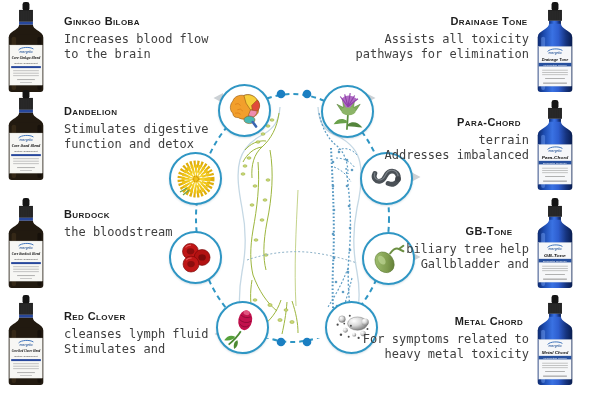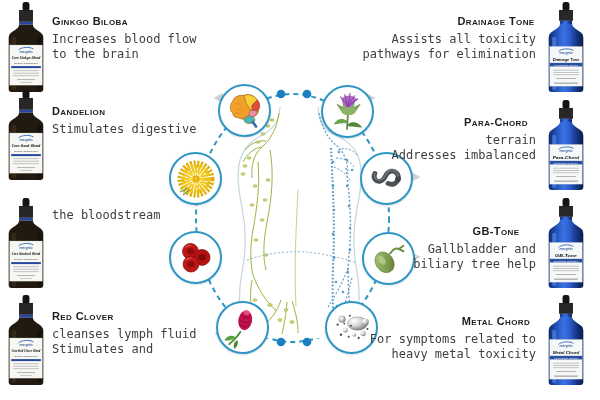--- a/index.html
+++ b/index.html
@@ -1,23 +1,23 @@
 <!DOCTYPE html>
 <html><head>
 <meta charset="utf-8">
 <style>
   html,body{margin:0;padding:0;background:#fff;}
   #stage{position:relative;width:600px;height:400px;background:#fff;overflow:hidden;
          font-family:"Liberation Sans",sans-serif;}
   .underlay{position:absolute;left:0;top:0;z-index:1;}
   .row{position:absolute;display:flex;z-index:3;}
   .lrow{left:4px;width:215px;}
-  .rrow{left:342px;width:246px;justify-content:space-between;}
+  .rrow{left:335px;width:246px;justify-content:flex-start;}
   .bottle{flex:0 0 44px;}
-  .ltext{margin-left:4px;padding-top:var(--pt);}
+  .ltext{margin-left:16px;padding-top:var(--pt);}
   .rtext{width:194px;text-align:right;padding-top:var(--pt);}
   .rbottle{margin-left:4px;}
   .title{font-size:11px;line-height:13px;font-weight:bold;font-variant:small-caps;
          letter-spacing:.4px;color:#1d1d1d;margin:0 0 4px 0;white-space:nowrap;}
   .rtitlebox{width:80px;margin-left:auto;text-align:center;white-space:nowrap;}
   .desc{font-family:"DejaVu Sans Mono",monospace;font-size:12px;line-height:14.5px;
         color:#3f3f3f;white-space:nowrap;}
   .node{position:absolute;width:49px;height:49px;border:2.5px solid #2f96c4;border-radius:50%;
         background:#fff;z-index:2;display:flex;align-items:center;justify-content:center;
         box-shadow:0 1px 2px rgba(40,90,120,.18);}
@@ -309,20 +309,21 @@
           <rect x="9" y="69" width="26" height=".9"></rect>
           <rect x="9" y="71.5" width="26" height=".9"></rect>
           <rect x="9" y="74" width="26" height=".9"></rect>
           <rect x="13" y="78" width="18" height=".9" fill="#a8a8a8"></rect>
           <rect x="16" y="81" width="12" height=".8"></rect>
         </g>
     </svg>
     <div class="ltext">
       <div class="title">Dandelion</div>
       <div class="desc">Stimulates digestive</div>
+      <div class="desc">function and detox</div>
     </div>
   </div>
 
   <div class="row lrow" style="top:198px;--pt:10px">
     <svg class="bottle" viewBox="0 0 44 94" width="44" height="93">
       <rect x="18.5" y="0" width="7" height="9" rx="2.5" fill="#141414"></rect>
       <rect x="15" y="8" width="14" height="12" fill="#1b1b1b"></rect>
       <path d="M17,8.5V19.5 M19,8.5V19.5 M21,8.5V19.5 M23,8.5V19.5 M25,8.5V19.5 M27,8.5V19.5" stroke="#3c3c3c" stroke-width=".8"></path>
       <rect x="15" y="20" width="14" height="3" fill="#27479c"></rect>
       <path d="M15,23 C15,27.5 7.5,29 5,33.5 L5,36 L39,36 L39,33.5 C36.5,29 29,27.5 29,23 Z" fill="#221a10"></path>
@@ -337,20 +338,21 @@
       <rect x="7" y="64.8" width="30" height="2" fill="#27479c"></rect>
       <g fill="#bcbcbc">
           <rect x="9" y="69" width="26" height=".9"></rect>
           <rect x="9" y="71.5" width="26" height=".9"></rect>
           <rect x="9" y="74" width="26" height=".9"></rect>
           <rect x="13" y="78" width="18" height=".9" fill="#a8a8a8"></rect>
           <rect x="16" y="81" width="12" height=".8"></rect>
         </g>
     </svg>
     <div class="ltext">
+      <div class="title">Burdock</div>
       <div class="desc">the bloodstream</div>
     </div>
   </div>
 
   <div class="row lrow" style="top:295px;--pt:15px">
     <svg class="bottle" viewBox="0 0 44 94" width="44" height="93">
       <rect x="18.5" y="0" width="7" height="9" rx="2.5" fill="#141414"></rect>
       <rect x="15" y="8" width="14" height="12" fill="#1b1b1b"></rect>
       <path d="M17,8.5V19.5 M19,8.5V19.5 M21,8.5V19.5 M23,8.5V19.5 M25,8.5V19.5 M27,8.5V19.5" stroke="#3c3c3c" stroke-width=".8"></path>
       <rect x="15" y="20" width="14" height="3" fill="#27479c"></rect>
@@ -445,22 +447,22 @@
           <rect x="9" y="73.1" width="26" height=".8"></rect>
           <rect x="12" y="77" width="20" height=".8" fill="#9e9e9e"></rect>
           <rect x="10" y="81.5" width="24" height="1" fill="#8f8f8f"></rect>
         </g>
     </svg>
   </div>
 
   <div class="row rrow" style="top:198px;--pt:27px">
     <div class="rtext">
       <div class="title rtitlebox">GB-Tone</div>
+      <div class="desc">biliary tree help</div>
       <div class="desc">Gallbladder and</div>
-      <div class="desc">biliary tree help</div>
     </div>
     <svg class="bottle rbottle" viewBox="0 0 44 94" width="44" height="93">
       <rect x="18.5" y="0" width="7" height="9" rx="2.5" fill="#141414"></rect>
       <rect x="15" y="8" width="14" height="11" fill="#1b1b1b"></rect>
       <path d="M17,8.5V18.5 M19,8.5V18.5 M21,8.5V18.5 M23,8.5V18.5 M25,8.5V18.5 M27,8.5V18.5" stroke="#3c3c3c" stroke-width=".8"></path>
       <rect x="16" y="19" width="12" height="4" fill="url(#bbg)"></rect>
       <path d="M16,22 C16,26.5 8,28.5 5,33 L5,36 L39,36 L39,33 C36,28.5 28,26.5 28,22 Z" fill="url(#bbg)"></path>
       <rect x="4.5" y="33" width="35" height="58" rx="3" fill="url(#bbg)"></rect>
       <rect x="8" y="35" width="4" height="54" rx="2" fill="#6f9bef" opacity=".5"></rect>
       <rect x="5.5" y="45" width="33" height="40" fill="#f6f7f9" stroke="#d8dce2" stroke-width=".3"></rect>

